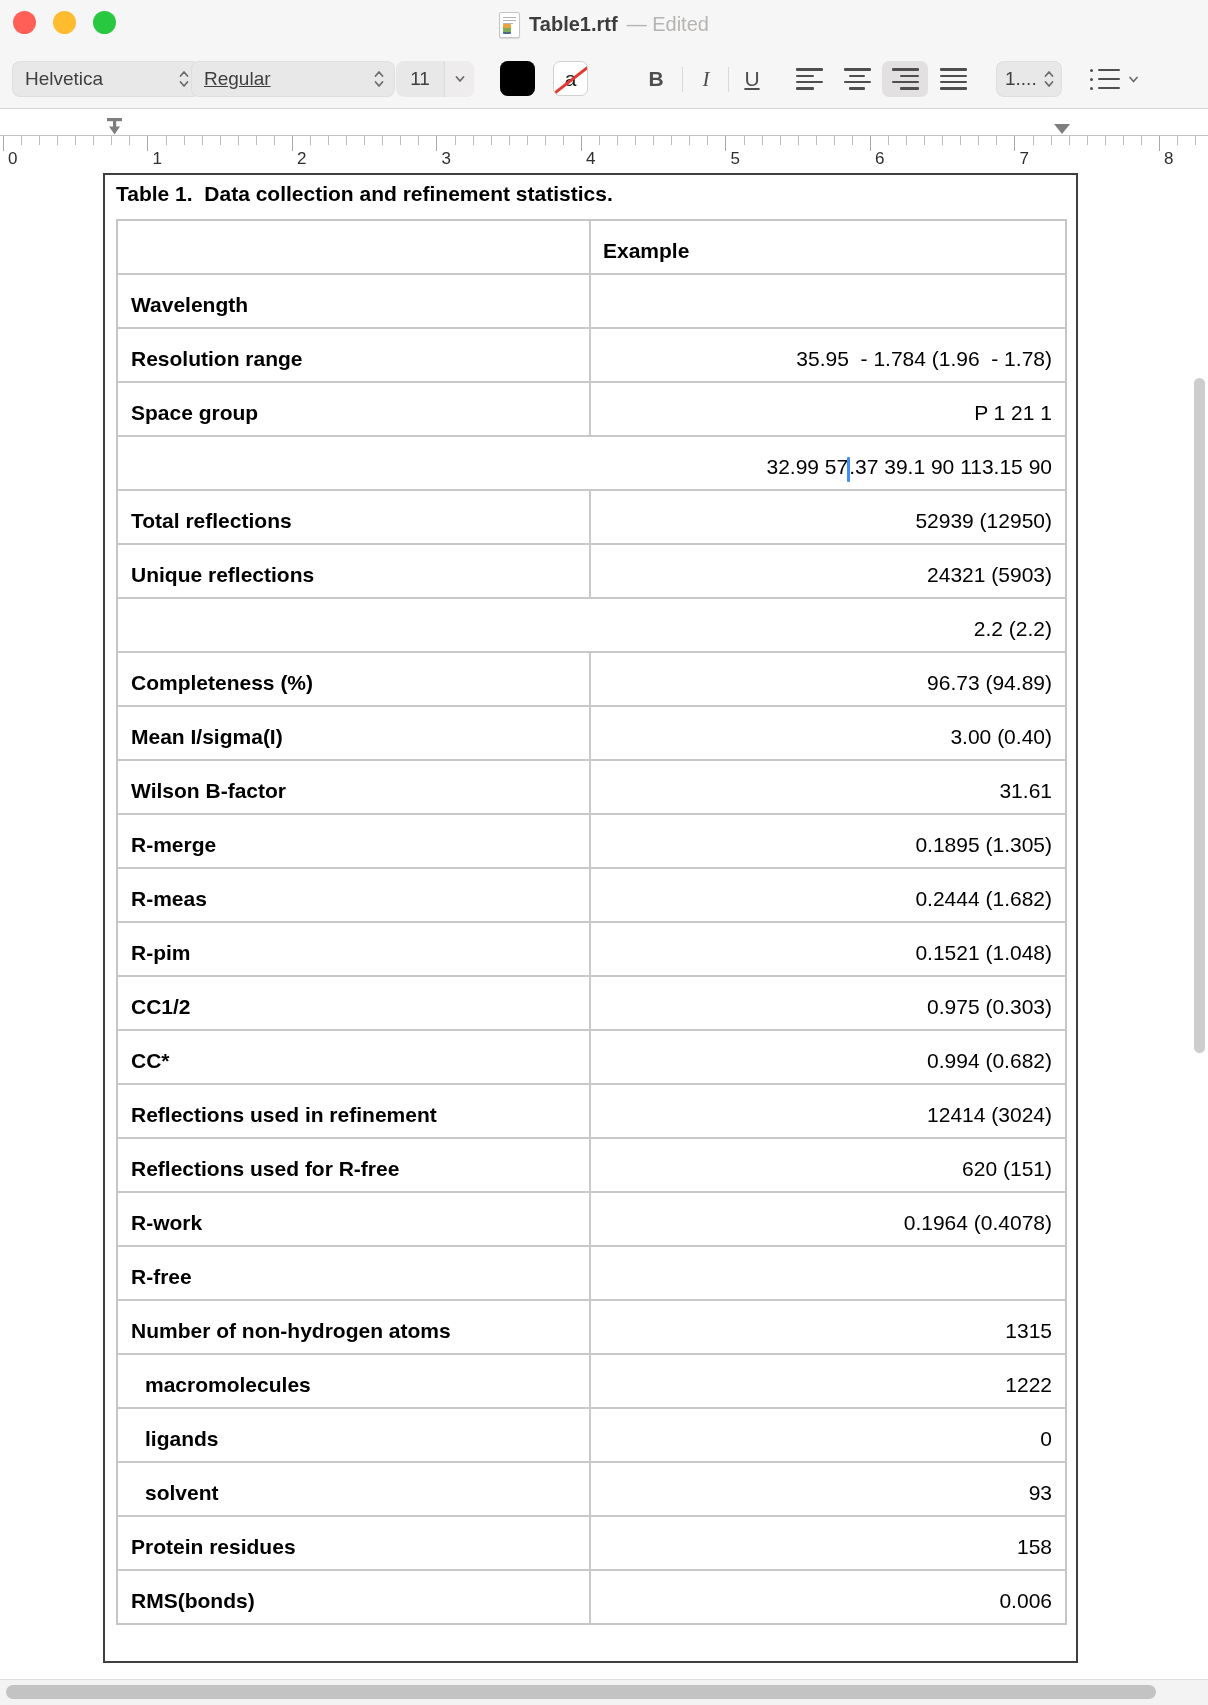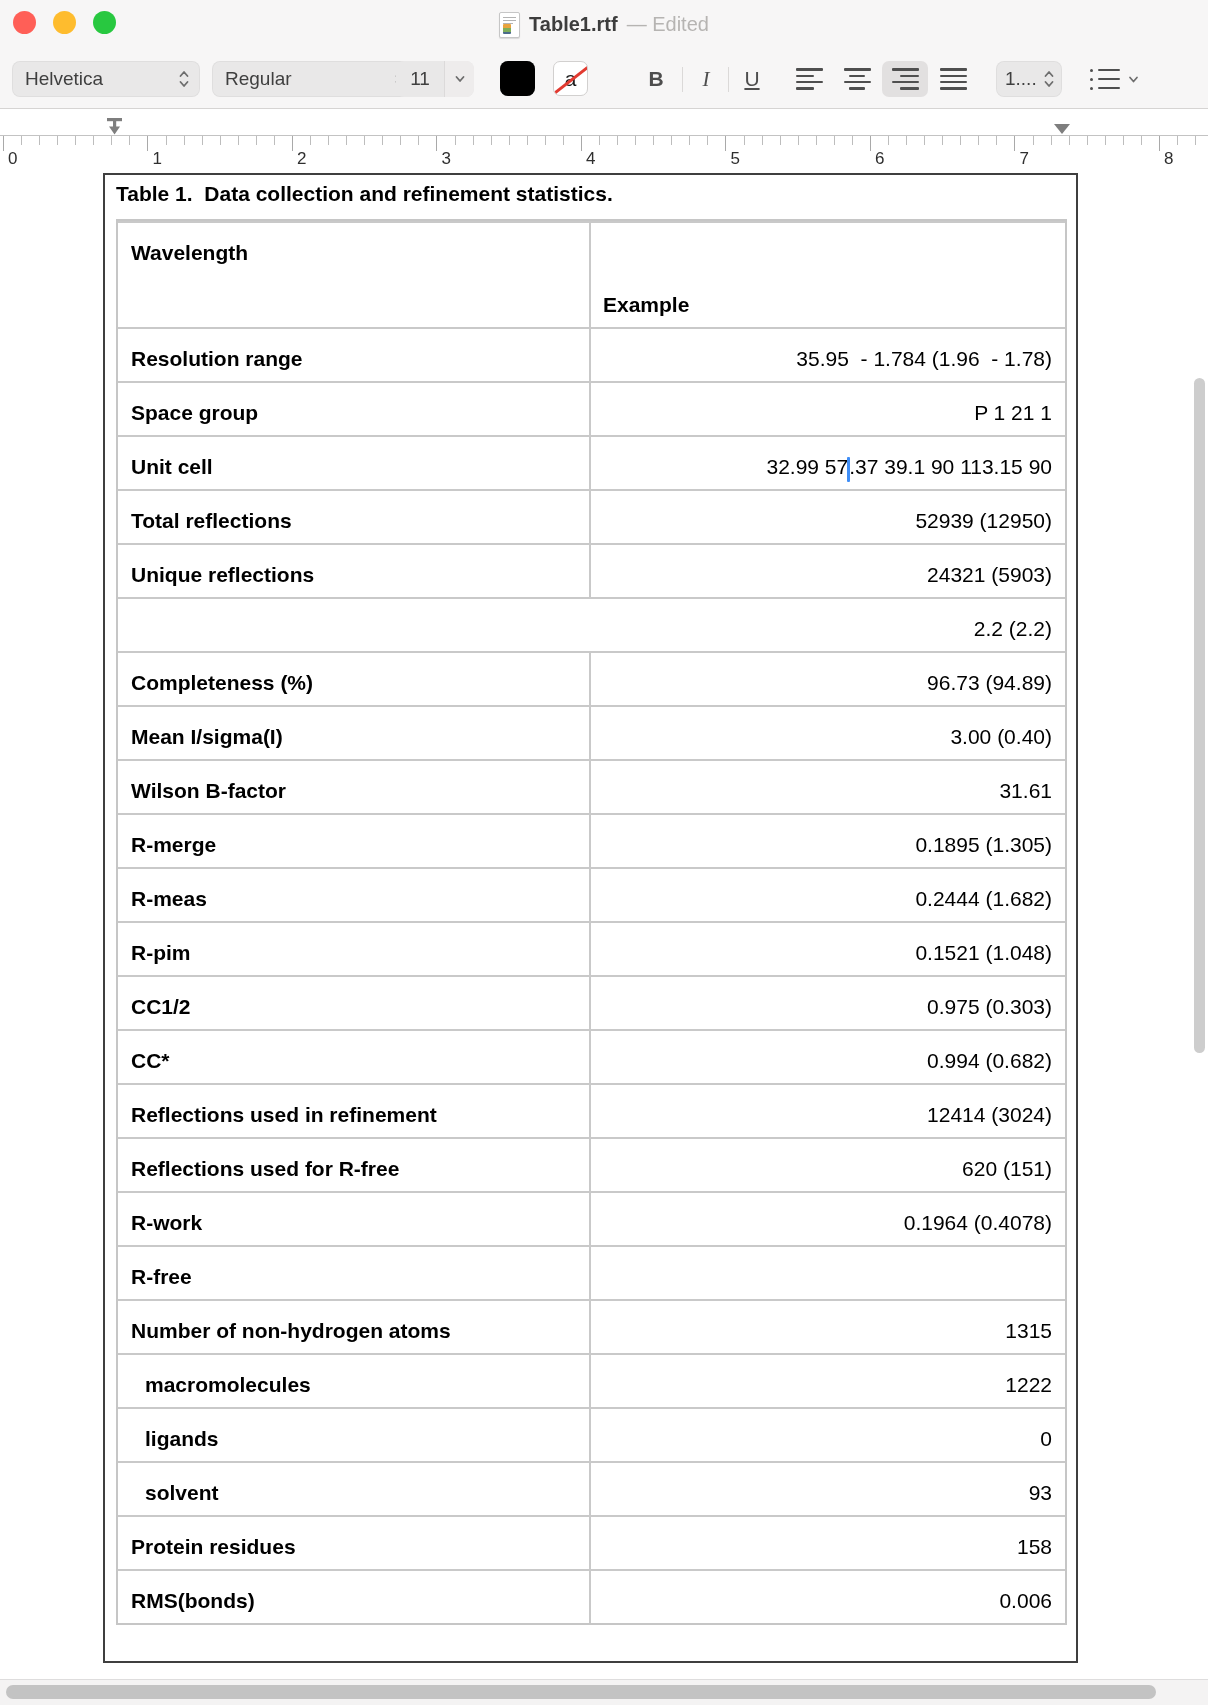--- a/index.html
+++ b/index.html
@@ -101,21 +101,21 @@
   </div>
 
   <div class="toolbar">
     <div class="tb select" style="left:12px; width:188px;">
       <span>Helvetica</span>
       <svg class="stepper" width="12" height="22" viewBox="0 0 12 22">
           <path d="M2.5 8 L6 4 L9.5 8" fill="none" stroke="#6d6d6d" stroke-width="1.8" stroke-linecap="round" stroke-linejoin="round"></path>
           <path d="M2.5 14 L6 18 L9.5 14" fill="none" stroke="#6d6d6d" stroke-width="1.8" stroke-linecap="round" stroke-linejoin="round"></path>
         </svg>
     </div>
-    <div class="tb select" style="left:212px; width:204px;">
+    <div class="tb select" style="left:191px; width:204px;text-decoration:underline;">
       <span>Regular</span>
       <svg class="stepper" width="12" height="22" viewBox="0 0 12 22">
           <path d="M2.5 8 L6 4 L9.5 8" fill="none" stroke="#6d6d6d" stroke-width="1.8" stroke-linecap="round" stroke-linejoin="round"></path>
           <path d="M2.5 14 L6 18 L9.5 14" fill="none" stroke="#6d6d6d" stroke-width="1.8" stroke-linecap="round" stroke-linejoin="round"></path>
         </svg>
     </div>
     <div class="tb sizebox">
       <span class="val">11</span>
       <span class="chev">
           <svg width="12" height="10" viewBox="0 0 12 10">
@@ -217,42 +217,41 @@
     </svg>
     <svg class="indent-marker" style="left:1053px; top:14px;" width="18" height="12" viewBox="0 0 18 12">
       <polygon points="1,1 17,1 9,11" fill="#7e7e7e"></polygon>
     </svg>
   </div>
 
   <div class="content">
     <div class="outerbox">
       <div class="tabletitle">Table 1.  Data collection and refinement statistics.</div>
       <div class="innertable" id="stats-table">
-        <div class="trow">
-    <div class="cell label">Wavelength</div>
-    <div class="cell value"></div>
-  </div>
-
-  <div class="trow header">
+        <div class="trow header">
           <div class="cell label"></div>
           <div class="cell value example">Example</div>
         </div>
 
   <div class="trow">
+    <div class="cell label">Wavelength</div>
+    <div class="cell value"></div>
+  </div>
+
+  <div class="trow">
     <div class="cell label">Resolution range</div>
     <div class="cell value">35.95  - 1.784 (1.96  - 1.78)</div>
   </div>
 
   <div class="trow">
     <div class="cell label">Space group</div>
     <div class="cell value">P 1 21 1</div>
   </div>
 
   <div class="trow">
-    <div class="cell label">Unit cell</div>
     <div class="cell value"><span>32.99 57</span><span class="caret" style="background: rgb(63, 142, 247);"></span><span>.37 39.1 90 113.15 90</span></div>
   </div>
 
   <div class="trow">
     <div class="cell label">Total reflections</div>
     <div class="cell value">52939 (12950)</div>
   </div>
 
   <div class="trow">
     <div class="cell label">Unique reflections</div>

